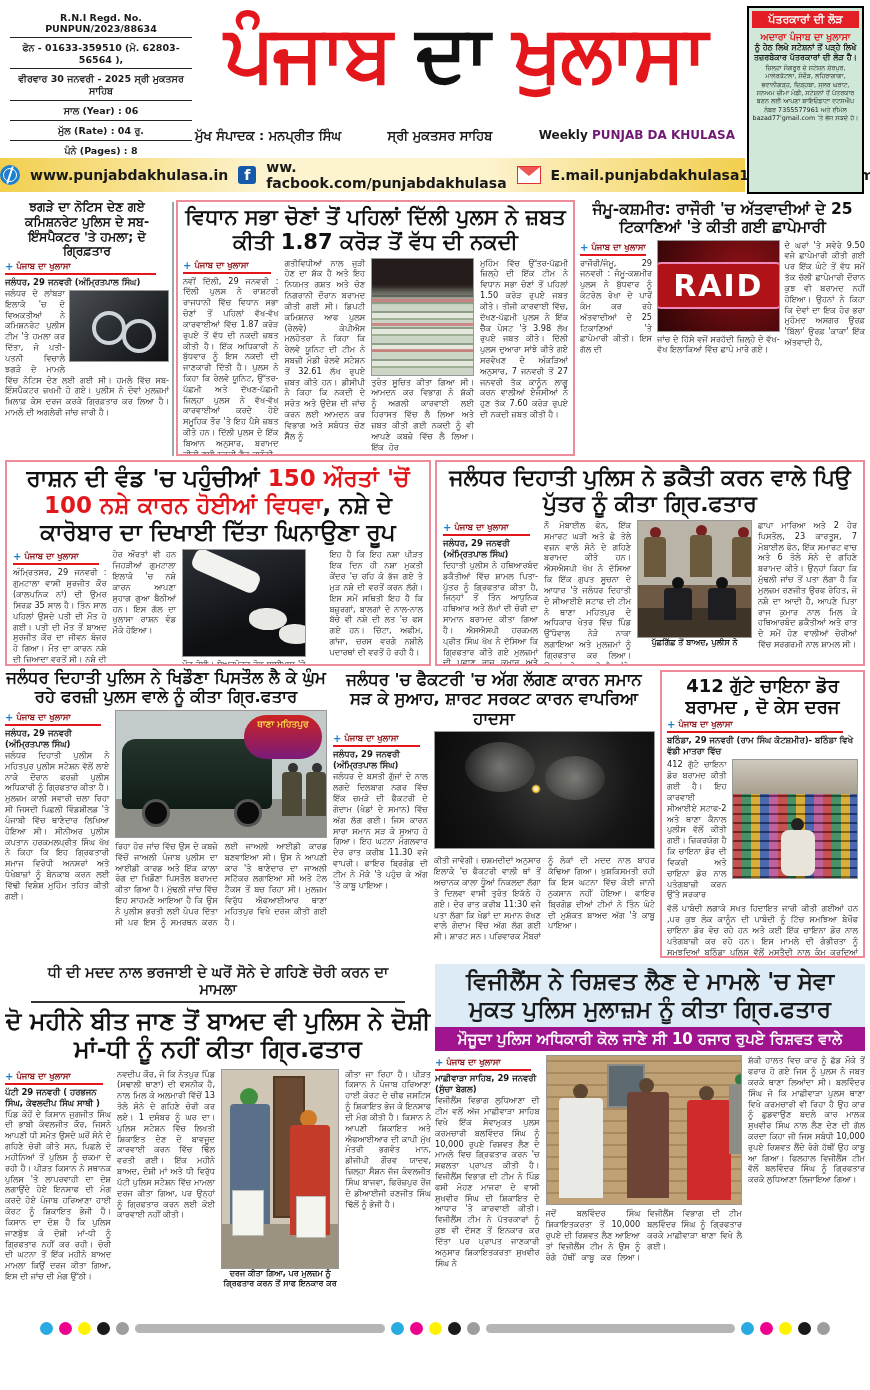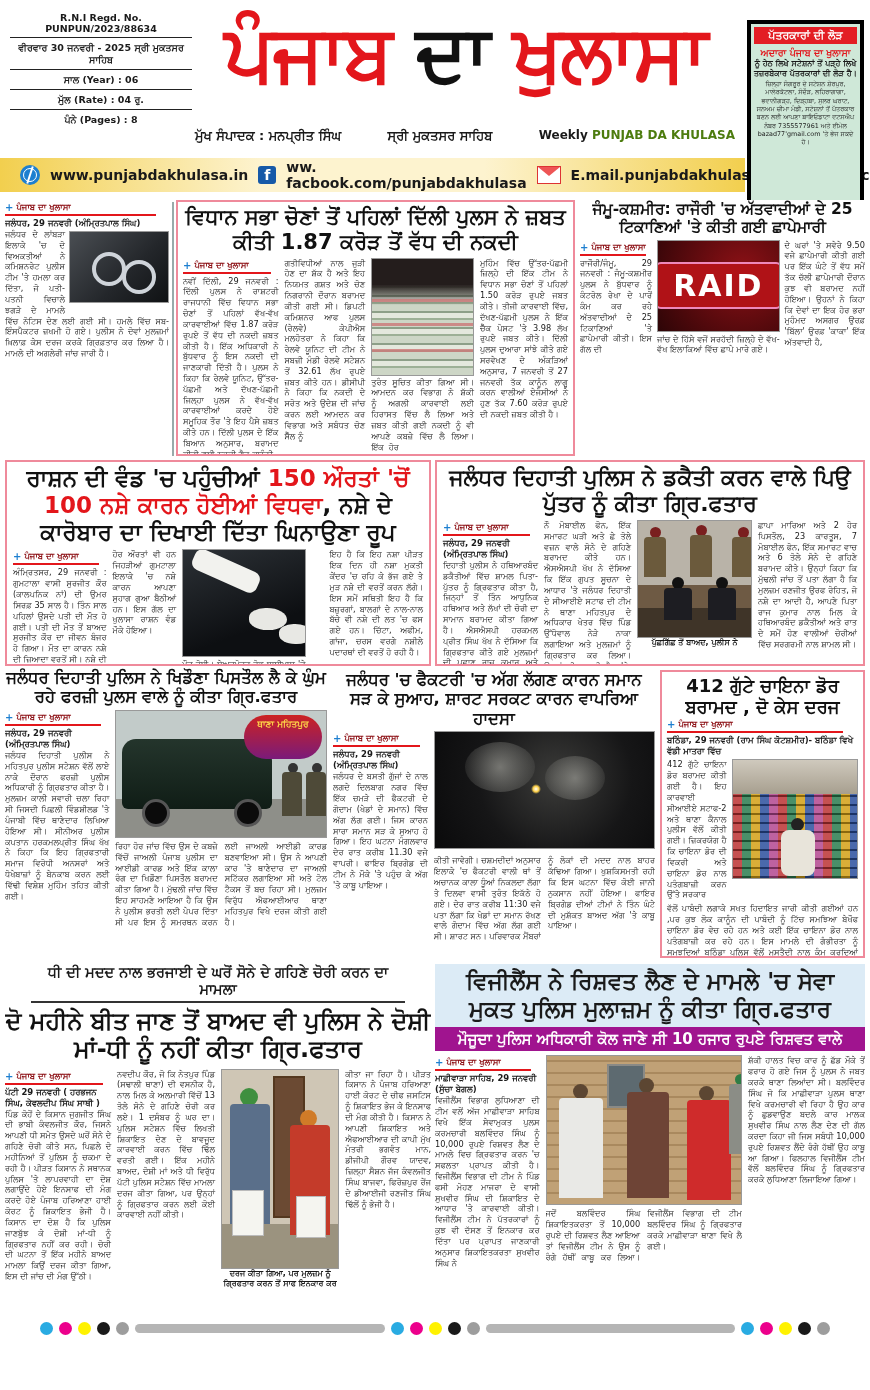--- a/index.html
+++ b/index.html
@@ -9,29 +9,29 @@
   .ovf{overflow:hidden;}
 
   
   .info-box{left:10px;top:8px;width:182px;font-size:9.5px;font-weight:bold;text-align:center;}
   .info-box .row{border-bottom:1.5px solid #222;padding:4px 2px 3px;}
   .nameplate{left:195px;top:14px;width:540px;text-align:center;font-size:78px;font-weight:bold;line-height:1;letter-spacing:-2px;}
   .nameplate .red{color:#e3161b;}
   .nameplate .blk{color:#111;}
   .editor-line{left:195px;top:128px;width:540px;display:flex;justify-content:space-between;font-weight:bold;font-size:13px;gap:36px;}
   .weekly{font-size:12px;}
-  .weekly .wk-name{color:#4d7c0f;text-align:center;}
-  .contact-bar{left:0;top:158px;width:745px;height:34px;background:linear-gradient(90deg,#f2cf4e,#fdf3cf 35%,#fdf3cf 65%,#f2cf4e);display:flex;align-items:center;gap:10px;padding:0 20px;box-sizing:border-box;font-weight:bold;font-size:14px;}
+  .weekly .wk-name{color:#701a75;text-align:center;}
+  .contact-bar{left:0;top:158px;width:745px;height:34px;background:linear-gradient(90deg,#f2cf4e,#fdf3cf 35%,#fdf3cf 65%,#f2cf4e);display:flex;align-items:center;gap:10px;padding:0 0;box-sizing:border-box;font-weight:bold;font-size:14px;}
   .globe{width:20px;height:20px;border-radius:50%;background:#1d7fd0;position:relative;flex:0 0 auto;}
   .globe:before{content:"";position:absolute;inset:3px;border:1.5px solid #fff;border-radius:50%;}
   .globe:after{content:"";position:absolute;left:9px;top:1px;width:2px;height:18px;background:#fff;transform:rotate(18deg);}
   .fb{width:18px;height:18px;background:#1659a8;color:#fff;font-weight:bold;text-align:center;line-height:18px;font-size:14px;border-radius:3px;flex:0 0 auto;}
   .gm{width:22px;height:16px;background:#fff;border:1.5px solid #d33;position:relative;flex:0 0 auto;}
   .gm:before{content:"";position:absolute;left:0;top:0;border-left:11px solid transparent;border-right:11px solid transparent;border-top:9px solid #e55;}
-  .hire-box{left:747px;top:20px;width:117px;height:188px;background:#cfe8d8;border:4px solid #000000;box-sizing:border-box;text-align:center;}
+  .hire-box{left:747px;top:6px;width:117px;height:188px;background:#cfe8d8;border:2px solid #000000;box-sizing:border-box;text-align:center;}
   .hire-head{background:#e31e24;color:#fff;font-weight:bold;font-size:11px;margin:3px;padding:2px 0;}
   .hire-org{color:#e3161b;font-weight:bold;font-size:9.5px;}
   .hire-line{font-weight:bold;font-size:8px;line-height:1.25;padding:0 3px;}
   .hire-body{font-size:6.4px;line-height:1.3;padding:1px 3px;}
 
   
   .article{box-sizing:border-box;background:#fff;}
   .pinkbrd{border:2px solid #ef8a9b;}
   .hl{font-weight:bold;text-align:center;line-height:1.18;color:#111;}
   .tagline{display:flex;align-items:center;gap:3px;border-bottom:2px solid #e3161b;padding:2px 0 1px;margin-bottom:2px;width:92%;}
@@ -86,20 +86,21 @@
   .dot{width:13px;height:13px;border-radius:50%;flex:0 0 auto;}
   .regbar{height:9px;background:#b5b5b5;border-radius:5px;flex:1 1 auto;}
 </style>
 </head>
 <body>
 
 <div id="page">
 
   <div class="abs info-box">
     <div class="row">R.N.I Regd. No. PUNPUN/2023/88634</div>
+    <div class="row">ਫੋਨ - 01633-359510 (ਮੋ. 62803-56564 ),</div>
     <div class="row">ਵੀਰਵਾਰ 30 ਜਨਵਰੀ - 2025 ਸ੍ਰੀ ਮੁਕਤਸਰ ਸਾਹਿਬ</div>
     <div class="row">ਸਾਲ (Year) : 06</div>
     <div class="row">ਮੁੱਲ (Rate) : 04 ਰੁ.</div>
     <div class="row" style="border-bottom:none">ਪੰਨੇ (Pages) : 8</div>
   </div>
 
   <div class="abs nameplate">
     <span class="red">ਪੰਜਾਬ</span>
     <span class="blk">ਦਾ</span>
     <span class="red">ਖੁਲਾਸਾ</span>
@@ -124,20 +125,21 @@
   </div>
 
   <div class="abs hire-box">
     <div class="hire-head">ਪੱਤਰਕਾਰਾਂ ਦੀ ਲੋੜ</div>
     <div class="hire-org">ਅਦਾਰਾ ਪੰਜਾਬ ਦਾ ਖੁਲਾਸਾ</div>
     <div class="hire-line">ਨੂੰ ਹੇਠ ਲਿਖੇ ਸਟੇਸ਼ਨਾਂ ਤੋਂ ਪੜ੍ਹੇ ਲਿਖੇ ਤਜ਼ਰਬੇਕਾਰ ਪੱਤਰਕਾਰਾਂ ਦੀ ਲੋੜ ਹੈ।</div>
     <div class="hire-body">ਜ਼ਿਲ੍ਹਾ ਸੰਗਰੂਰ ਦੇ ਸਟੇਸ਼ਨ ਸ਼ੇਰਪੁਰ, ਮਾਲੇਰਕੋਟਲਾ, ਸੰਦੌੜ, ਲਹਿਰਾਗਾਗਾ, ਭਵਾਨੀਗੜ੍ਹ, ਦਿੜ੍ਹਬਾ, ਸੁਲਰ ਘਰਾਟ, ਸਨਅਮ ਚੀਮਾ ਮੰਡੀ, ਸਟੇਸ਼ਨਾਂ ਤੋਂ ਪੱਤਰਕਾਰ ਬਣਨ ਲਈ ਆਪਣਾ ਬਾਇਓਡਾਟਾ ਵਟਸਐਪ ਨੰਬਰ 7355577961 ਅਤੇ ਈਮੇਲ bazad77'gmail.com 'ਤੇ ਭੇਜ ਸਕਦੇ ਹੋ।</div>
   </div>
 
   <div class="abs article ovf" style="left:5px;top:200px;width:164px;height:256px;">
+    <div class="hl" style="font-size:12.5px;">ਝਗੜੇ ਦਾ ਨੋਟਿਸ ਦੇਣ ਗਏ ਕਮਿਸ਼ਨਰੇਟ ਪੁਲਿਸ ਦੇ ਸਬ-ਇੰਸਪੈਕਟਰ 'ਤੇ ਹਮਲਾ; ਦੋ ਗ੍ਰਿਫ਼ਤਾਰ</div>
     <div class="tagline">
       <span class="plus">+</span>
       <span class="tg">ਪੰਜਾਬ ਦਾ ਖੁਲਾਸਾ</span>
     </div>
     <div class="byline">ਜਲੰਧਰ, 29 ਜਨਵਰੀ (ਅੰਮ੍ਰਿਤਪਾਲ ਸਿੰਘ)</div>
     <div class="ph ph-cuffs" style="float:right;width:100px;height:72px;margin:2px 0 2px 4px;">
       <span class="cuff" style="left:22px;top:20px;"></span>
       <span class="cuff" style="left:52px;top:28px;"></span>
     </div>
     <div class="bd">ਜਲੰਧਰ ਦੇ ਲਾਂਬੜਾ ਇਲਾਕੇ 'ਚ ਦੋ ਵਿਅਕਤੀਆਂ ਨੇ ਕਮਿਸ਼ਨਰੇਟ ਪੁਲੀਸ ਟੀਮ 'ਤੇ ਹਮਲਾ ਕਰ ਦਿੱਤਾ, ਜੋ ਪਤੀ-ਪਤਨੀ ਵਿਚਾਲੇ ਝਗੜੇ ਦੇ ਮਾਮਲੇ ਵਿੱਚ ਨੋਟਿਸ ਦੇਣ ਲਈ ਗਈ ਸੀ। ਹਮਲੇ ਵਿੱਚ ਸਬ-ਇੰਸਪੈਕਟਰ ਜ਼ਖਮੀ ਹੋ ਗਏ। ਪੁਲੀਸ ਨੇ ਦੋਵਾਂ ਮੁਲਜ਼ਮਾਂ ਖ਼ਿਲਾਫ਼ ਕੇਸ ਦਰਜ ਕਰਕੇ ਗ੍ਰਿਫ਼ਤਾਰ ਕਰ ਲਿਆ ਹੈ। ਮਾਮਲੇ ਦੀ ਅਗਲੇਰੀ ਜਾਂਚ ਜਾਰੀ ਹੈ।</div>

